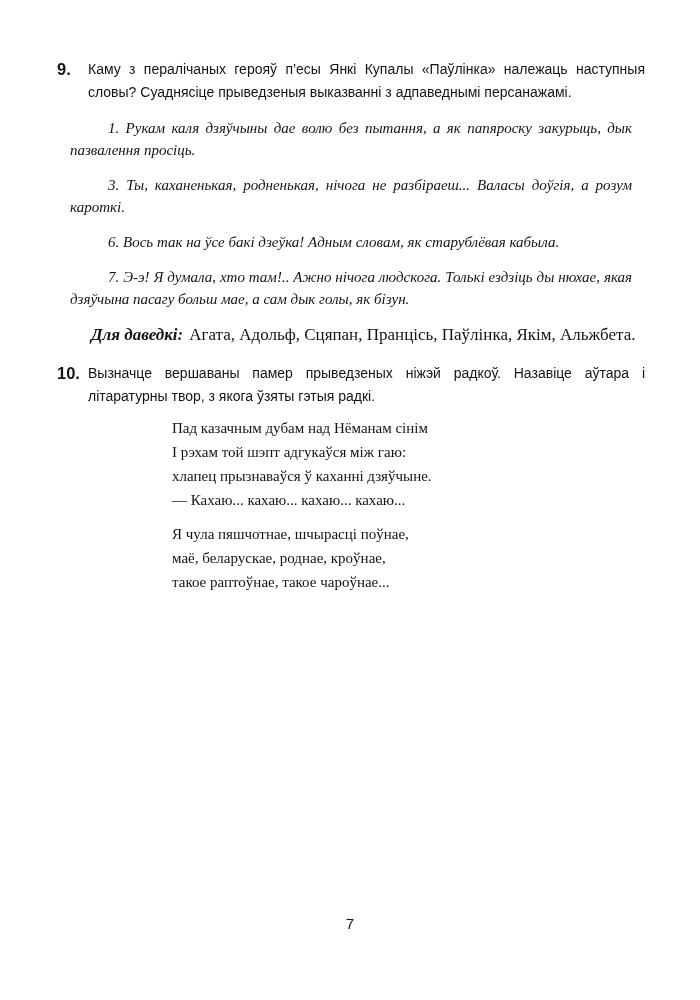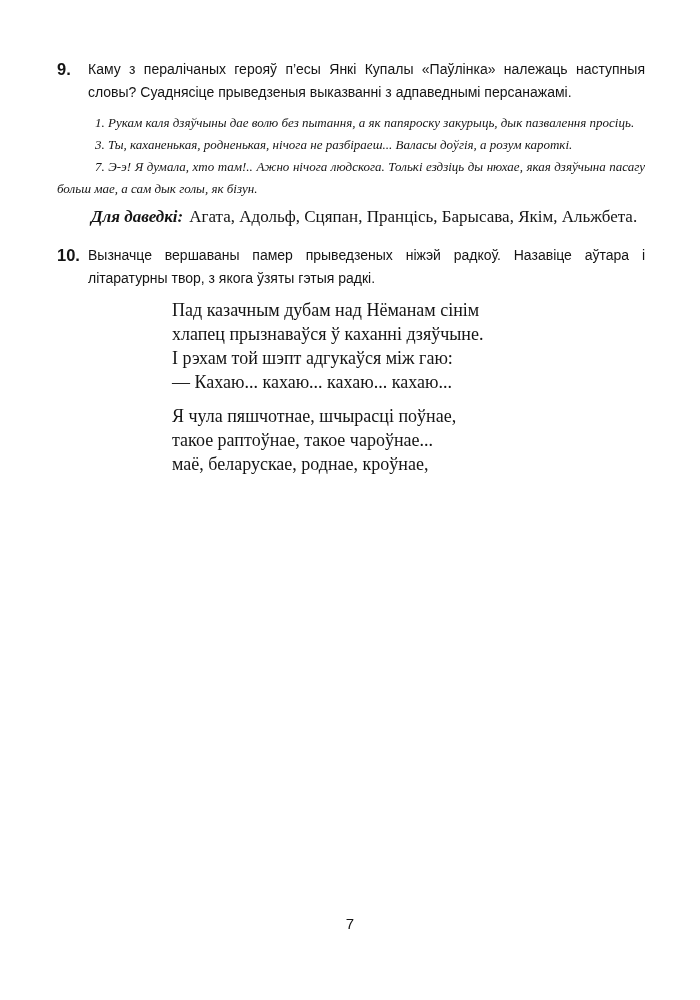--- a/index.html
+++ b/index.html
@@ -36,46 +36,46 @@
     text-align: justify;
     margin: 0;
     flex: 1;
   }
   .quotes {
     margin-top: 8px;
   }
   .quote {
     font-family: "Liberation Serif", "DejaVu Serif", serif;
     font-style: italic;
-    font-size: 13px;
+    font-size: 15px;
     line-height: 22px;
     text-align: justify;
     text-indent: 38px;
-    margin: 0;
+    margin: 13px;
   }
   .reference {
     font-family: "Liberation Serif", "DejaVu Serif", serif;
     font-size: 17px;
     line-height: 23px;
     text-align: justify;
     text-indent: 34px;
     margin: 5px 0 0 0;
   }
   .ref-label {
     font-style: italic;
     font-weight: bold;
     margin-right: 6px;
   }
   .section-10 {
     margin-top: 16px;
   }
   .poem {
     margin: 8px 0 0 115px;
     font-family: "Liberation Serif", "DejaVu Serif", serif;
-    font-size: 18px;
+    font-size: 15px;
     line-height: 24px;
   }
   .poem p {
     margin: 0;
   }
   .stanza-gap {
     height: 10px;
   }
   .page-num {
     position: absolute;
@@ -95,38 +95,39 @@
 
   <section>
     <div class="q-row">
       <span class="q-num">9.</span>
       <p class="q-prompt">Каму з пералічаных герояў п’есы Янкі Купалы «Паўлінка» належаць наступныя словы? Суаднясіце прыведзеныя выказванні з адпаведнымі персанажамі.</p>
     </div>
 
     <div class="quotes">
       <p class="quote">1. Рукам каля дзяўчыны дае волю без пытання, а як папяроску закурыць, дык пазвалення просіць.</p>
       <p class="quote">3. Ты, каханенькая, родненькая, нічога не разбіраеш... Валасы доўгія, а розум кароткі.</p>
+      <p class="quote">6. Вось так на ўсе бакі дзеўка! Адным словам, як старублёвая кабыла.</p>
       <p class="quote">7. Э-э! Я думала, хто там!.. Ажно нічога людскога. Толькі ездзіць ды нюхае, якая дзяўчына пасагу больш мае, а сам дык голы, як бізун.</p>
     </div>
 
-    <p class="reference"><span class="ref-label">Для даведкі:</span><span>Агата, Адольф, Сцяпан, Пранцісь, Барысава, Якім, Альжбета.</span></p>
+    <p class="reference"><span class="ref-label">Для даведкі:</span><span>Агата, Адольф, Сцяпан, Пранцісь, Паўлінка, Якім, Альжбета.</span></p>
   </section>
 
   <section class="section-10">
     <div class="q-row">
       <span class="q-num">10.</span>
       <p class="q-prompt">Вызначце вершаваны памер прыведзеных ніжэй радкоў. Назавіце аўтара і літаратурны твор, з якога ўзяты гэтыя радкі.</p>
     </div>
 
     <div class="poem">
       <p class="poem-line">Пад казачным дубам над Нёманам сінім</p>
+      <p class="poem-line">І рэхам той шэпт адгукаўся між гаю:</p>
       <p class="poem-line">хлапец прызнаваўся ў каханні дзяўчыне.</p>
-      <p class="poem-line">І рэхам той шэпт адгукаўся між гаю:</p>
       <p class="poem-line">— Кахаю... кахаю... кахаю... кахаю...</p>
       <div class="stanza-gap"></div>
       <p class="poem-line">Я чула пяшчотнае, шчырасці поўнае,</p>
+      <p class="poem-line">маё, беларускае, роднае, кроўнае,</p>
       <p class="poem-line">такое раптоўнае, такое чароўнае...</p>
-      <p class="poem-line">маё, беларускае, роднае, кроўнае,</p>
     </div>
   </section>
 
   <div class="page-num">7</div>
 </div>
 
 </body></html>

